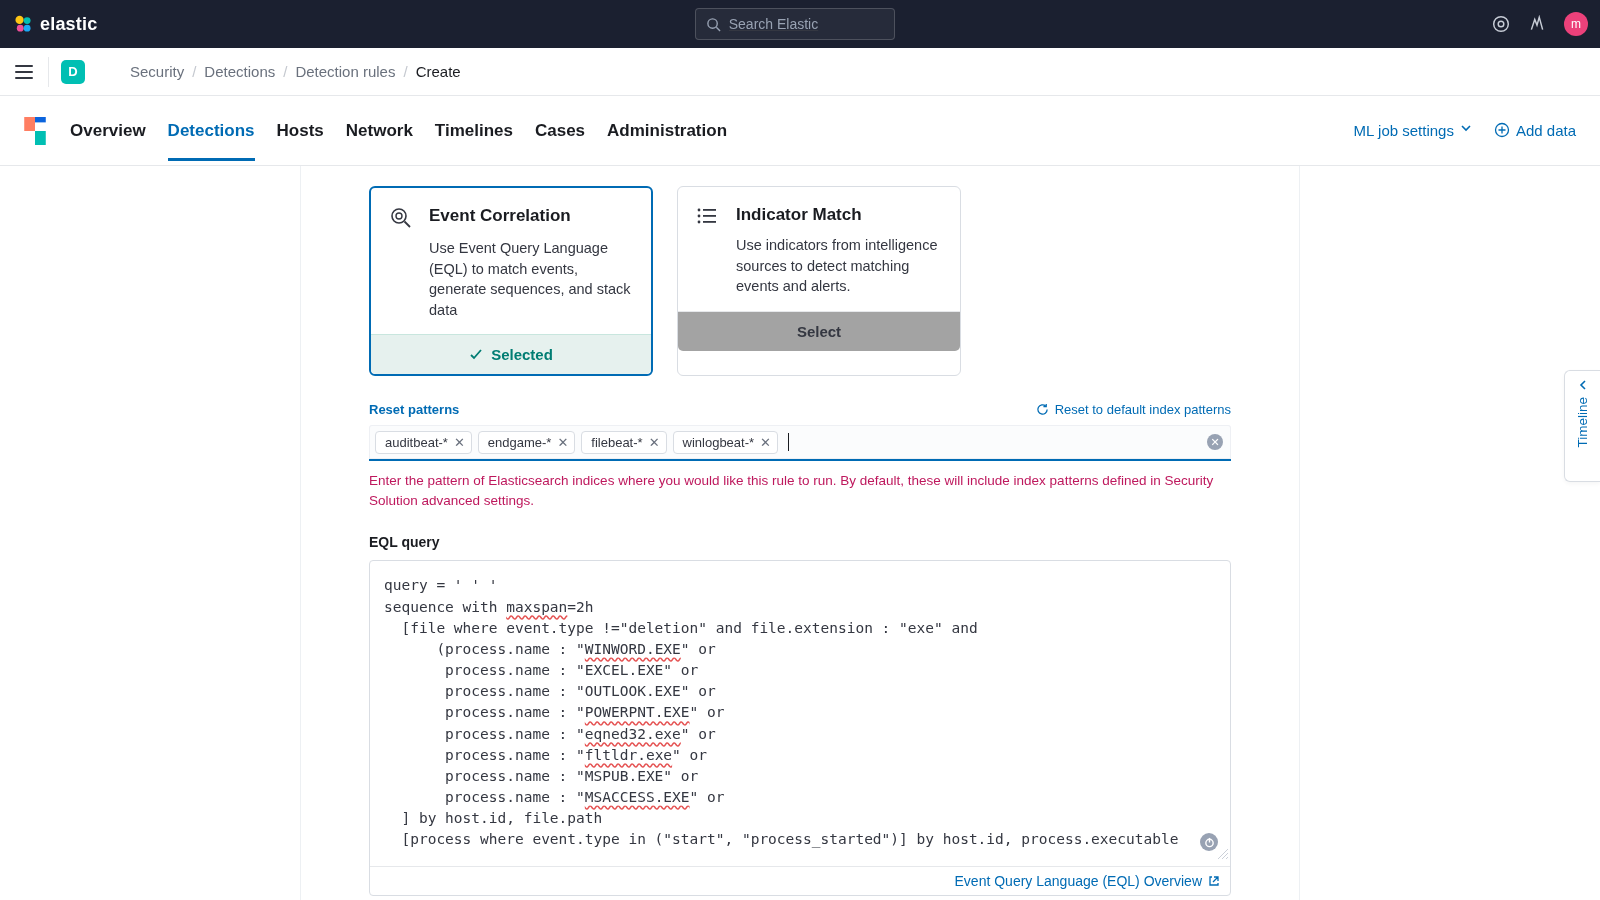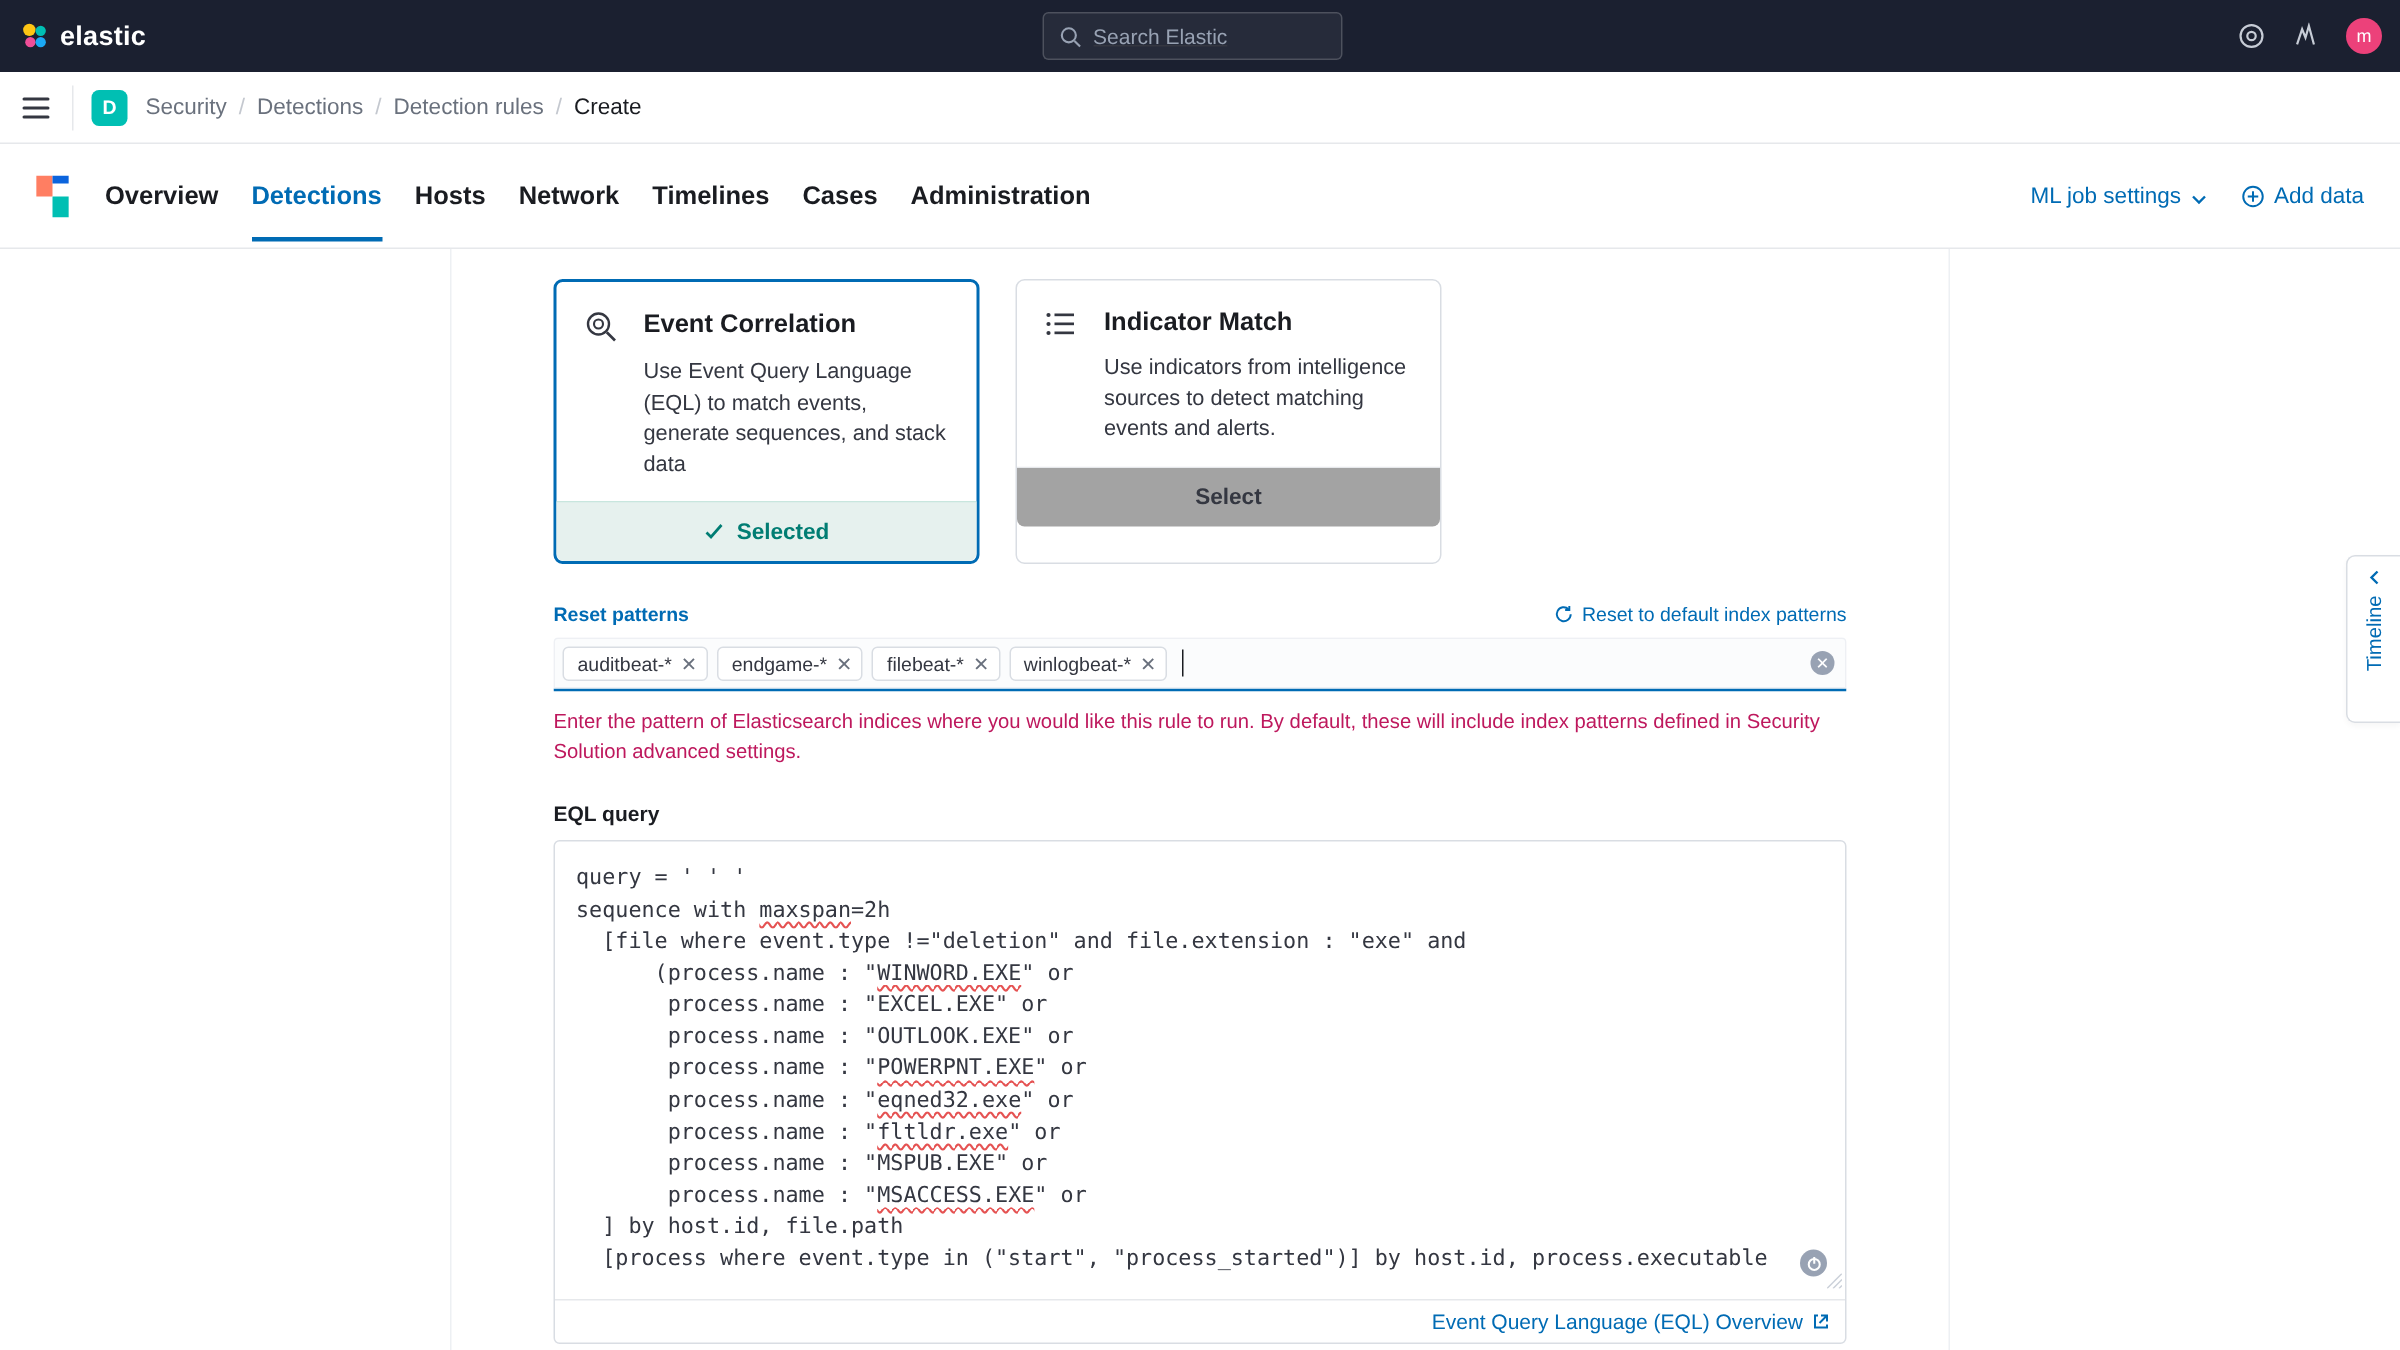--- a/index.html
+++ b/index.html
@@ -17,33 +17,33 @@
   .top-icons { display: flex; align-items: center; gap: 18px; }
   .top-icon { color: #c7ccd6; }
   .avatar { width: 24px; height: 24px; border-radius: 50%; background: #ec417a; color: #fff; font-size: 12px; display: flex; align-items: center; justify-content: center; }
 
   
   .subheader { height: 48px; border-bottom: 1px solid #e6e8eb; display: flex; align-items: center; padding: 0 12px; gap: 12px; }
   .hamburger { width: 24px; height: 24px; display: flex; flex-direction: column; justify-content: center; gap: 4px; padding: 3px; cursor: pointer; }
   .hamburger span { height: 2px; background: #343741; border-radius: 1px; }
   .vrule { width: 1px; height: 30px; background: #e6e8eb; }
   .space-badge { width: 24px; height: 24px; border-radius: 5px; background: #00bfb3; color: #fff; font-size: 13px; font-weight: 600; display: flex; align-items: center; justify-content: center; }
-  .breadcrumbs { display: flex; align-items: center; gap: 8px; font-size: 15px; }
+  .breadcrumbs { display: flex; align-items: center; gap: 8px; font-size: 15px; margin-left: 33px; }
   .breadcrumbs .crumb { color: #6a717d; cursor: pointer; }
   .breadcrumbs .sep { color: #c4c8cf; }
   .breadcrumbs .crumb.active { color: #1a1c21; font-weight: 500; cursor: default; }
 
   
   .navrow { height: 70px; border-bottom: 1px solid #e6e8eb; display: flex; align-items: center; padding: 0 24px; gap: 24px; }
   .sec-icon { width: 22px; height: 28px; }
   .nav-tabs { display: flex; align-items: center; gap: 22px; flex: 1; }
   .nav-tab { font-size: 17px; font-weight: 700; color: #1a1c21; padding: 21px 0 20px; cursor: pointer; }
   .nav-tab.active { color: #006bb4; border-bottom: 3px solid #006bb4; padding-bottom: 17px; }
   .nav-actions { display: flex; align-items: center; gap: 22px; color: #006bb4; font-size: 15px; }
-  .nav-action { display: flex; align-items: flex-end; gap: 6px; cursor: pointer; }
+  .nav-action { display: flex; align-items: flex-start; gap: 6px; cursor: pointer; }
 
   
   .page { display: flex; justify-content: center; min-height: calc(100vh - 166px); }
   .content-col { width: 1000px; border-left: 1px solid #edf0f3; border-right: 1px solid #edf0f3; min-height: 100%; padding: 0 68px 28px; position: relative; }
 
   
   .cards { display: flex; gap: 24px; margin-top: 20px;}
   .card { width: 284px; border: 1px solid #d9dde3; border-radius: 6px; display: flex; flex-direction: column; background: #fff; }
   .card.selected { border: 2px solid #006bb4; }
   .card-body { padding: 18px 18px 14px; display: grid; grid-template-columns: 28px 1fr; column-gap: 12px; row-gap: 8px; align-items: start; }

